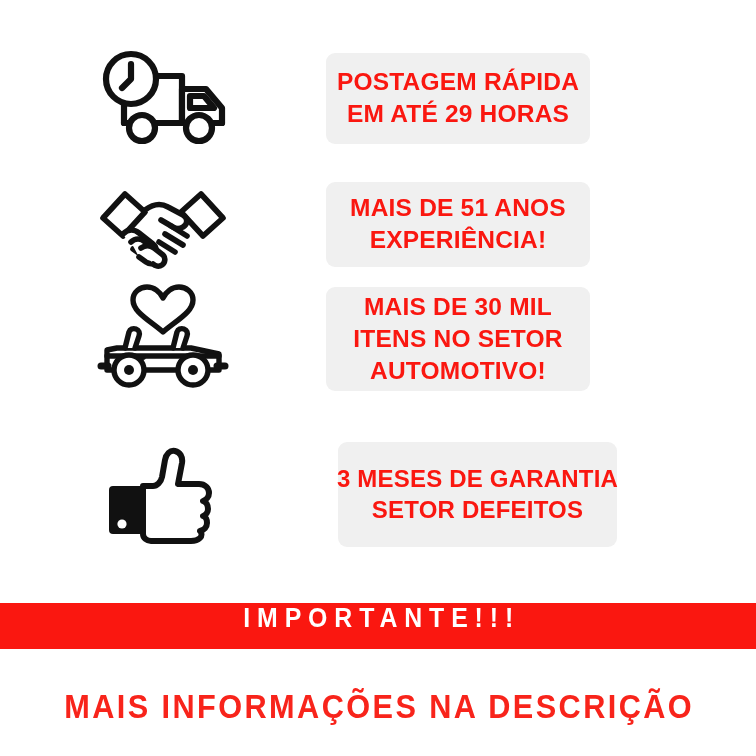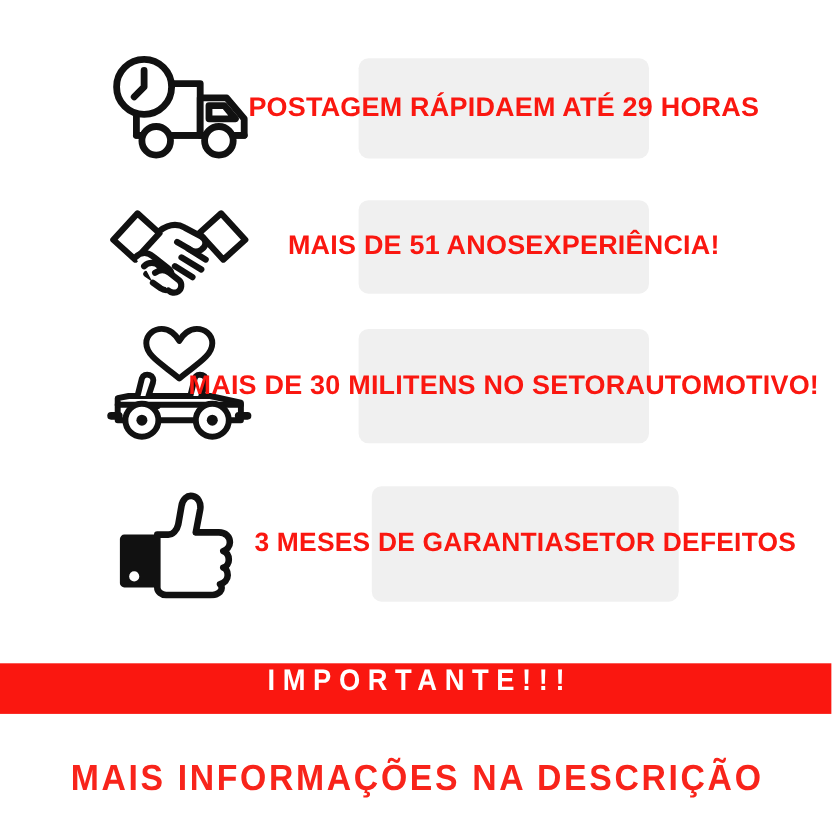--- a/index.html
+++ b/index.html
@@ -37,37 +37,38 @@
     justify-content: center;
   }
   .icon-cell svg {
     display: block;
   }
   .text-box {
     background: #f0f0f0;
     border-radius: 9px;
     box-sizing: border-box;
     display: flex;
+    flex-direction: column;
     align-items: center;
     justify-content: center;
     color: #fa1710;
     font-weight: bold;
     letter-spacing: 0.2px;
     text-align: center;
     line-height: 1.30;
   }
   .text-box .line {
     white-space: nowrap;
     display: block;
   }
 
   
   .row-1 { top: 38px;  height: 120px; }
   .row-2 { top: 165px; height: 118px; }
-  .row-3 { top: 292px; height: 118px; }
+  .row-3 { top: 280px; height: 118px; }
   .row-4 { top: 432px; height: 124px; gap: 20px; }
 
   .row-1 .text-box { width: 264px; height: 91px;  font-size: 24.5px; }
   .row-2 .text-box { width: 264px; height: 85px;  font-size: 24.5px; }
   .row-3 .text-box { width: 264px; height: 104px; font-size: 24.5px; }
   .row-4 .text-box { width: 279px; height: 105px; font-size: 24px; margin-left: -8px; }
 
   
   .important-banner {
     position: absolute;

